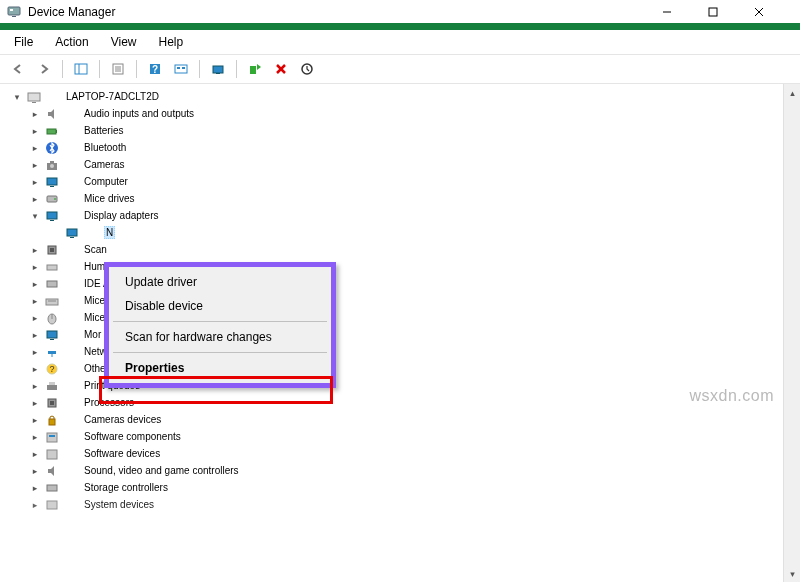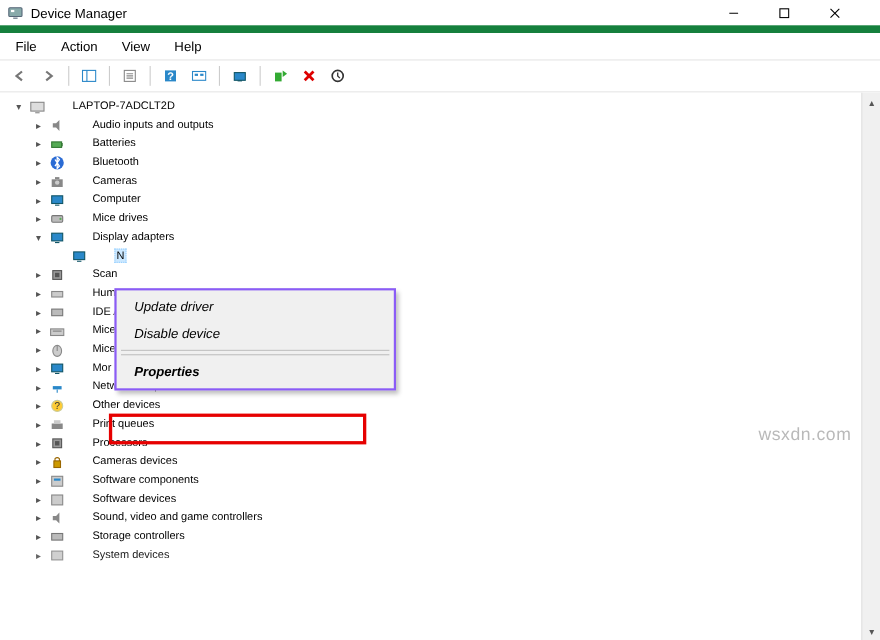--- a/index.html
+++ b/index.html
@@ -91,26 +91,25 @@
     border: 1px dotted #99d1ff;
     padding: 0 1px;
   }
   .indent-0 { padding-left: 6px; }
   .indent-1 { padding-left: 24px; }
   .indent-2 { padding-left: 44px; }
   .context-menu {
     position: absolute;
     left: 104px;
     top: 178px;
-    width: 256px;
+    width: 232px;
     background: #f0f0f0;
-    border: 2px solid #8b5cf6;
+    border: 5px solid #8b5cf6;
     box-shadow: 3px 3px 4px rgba(0,0,0,0.25);
     padding: 3px 2px;
-    font-style: italic;
   }
   .ctx-item {
     padding: 5px 14px;
     font-size: 12px;
   }
   .ctx-sep {
     height: 1px; background: #c0c0c0; margin: 3px 2px;
   }
   .ctx-item.bold { font-weight: 700; }
   .hilite {
@@ -526,20 +525,21 @@
         </span>
       <span class="label">System devices</span>
     </div>
 
   </div>
 
   <div class="context-menu">
     <div class="ctx-item">Update driver</div>
     <div class="ctx-item">Disable device</div>
     <div class="ctx-sep"></div>
+    <div class="ctx-item">Scan for hardware changes</div>
     <div class="ctx-sep"></div>
     <div class="ctx-item bold">Properties</div>
   </div>
 
   <div class="hilite"></div>
 
   <div class="scrollbar">
     <div class="sb-btn">▴</div>
     <div class="sb-track"></div>
     <div class="sb-btn down">▾</div>

